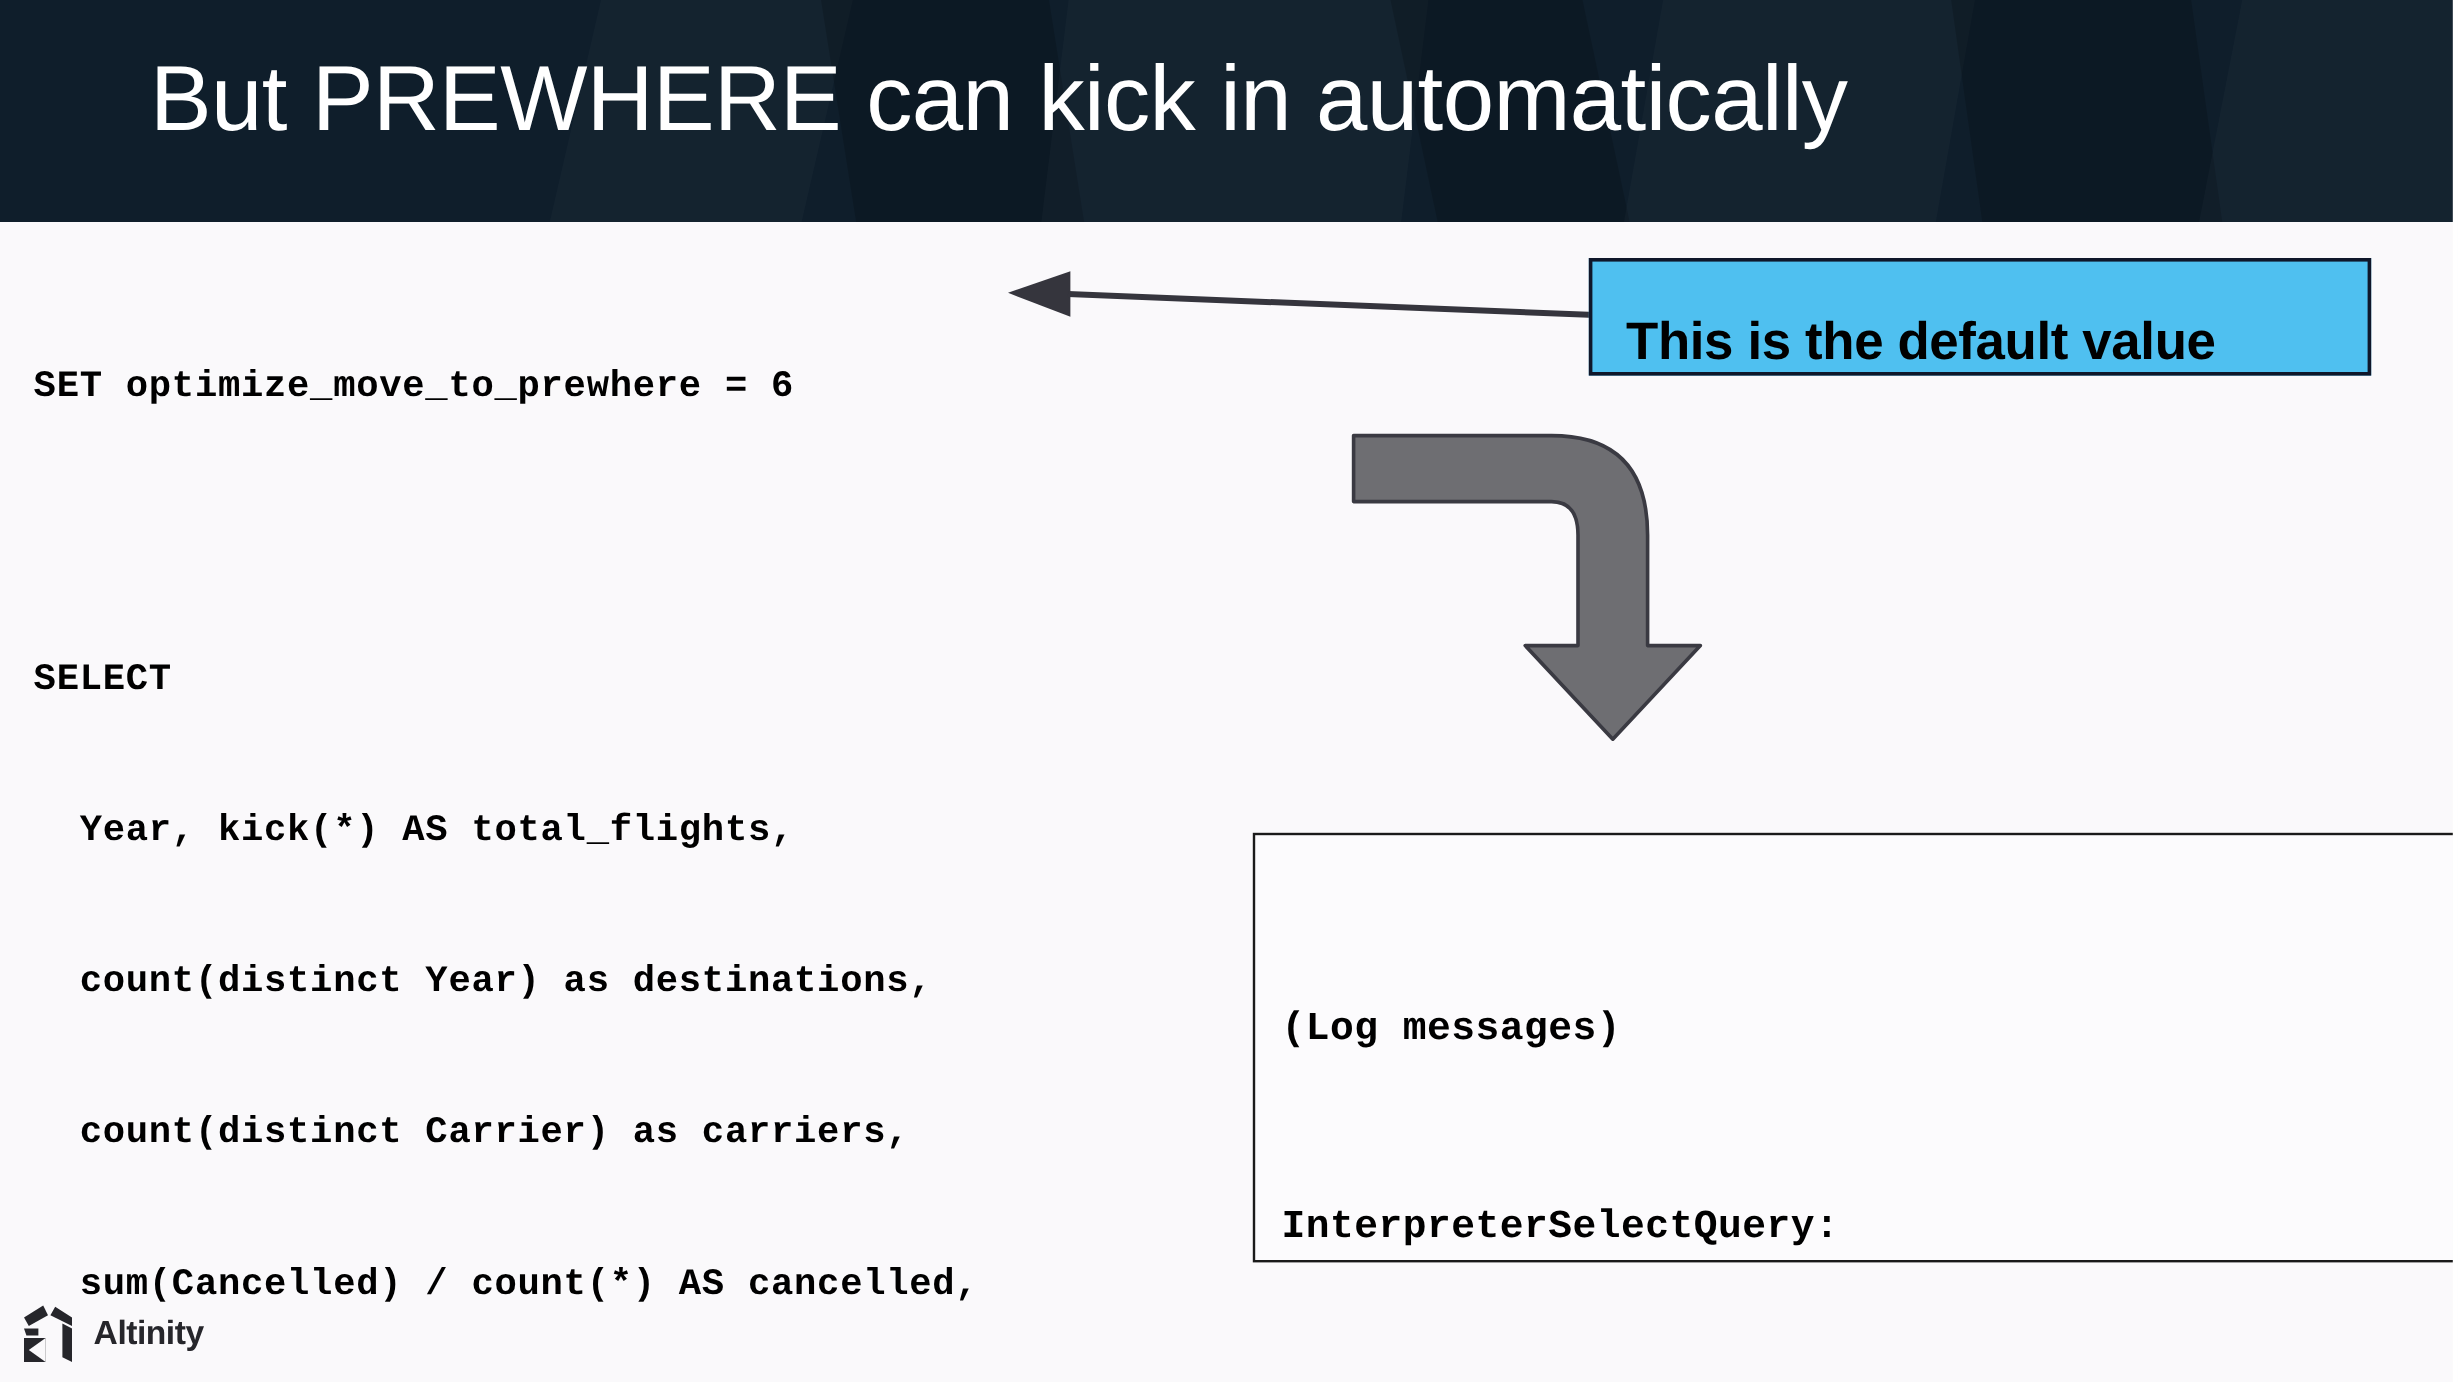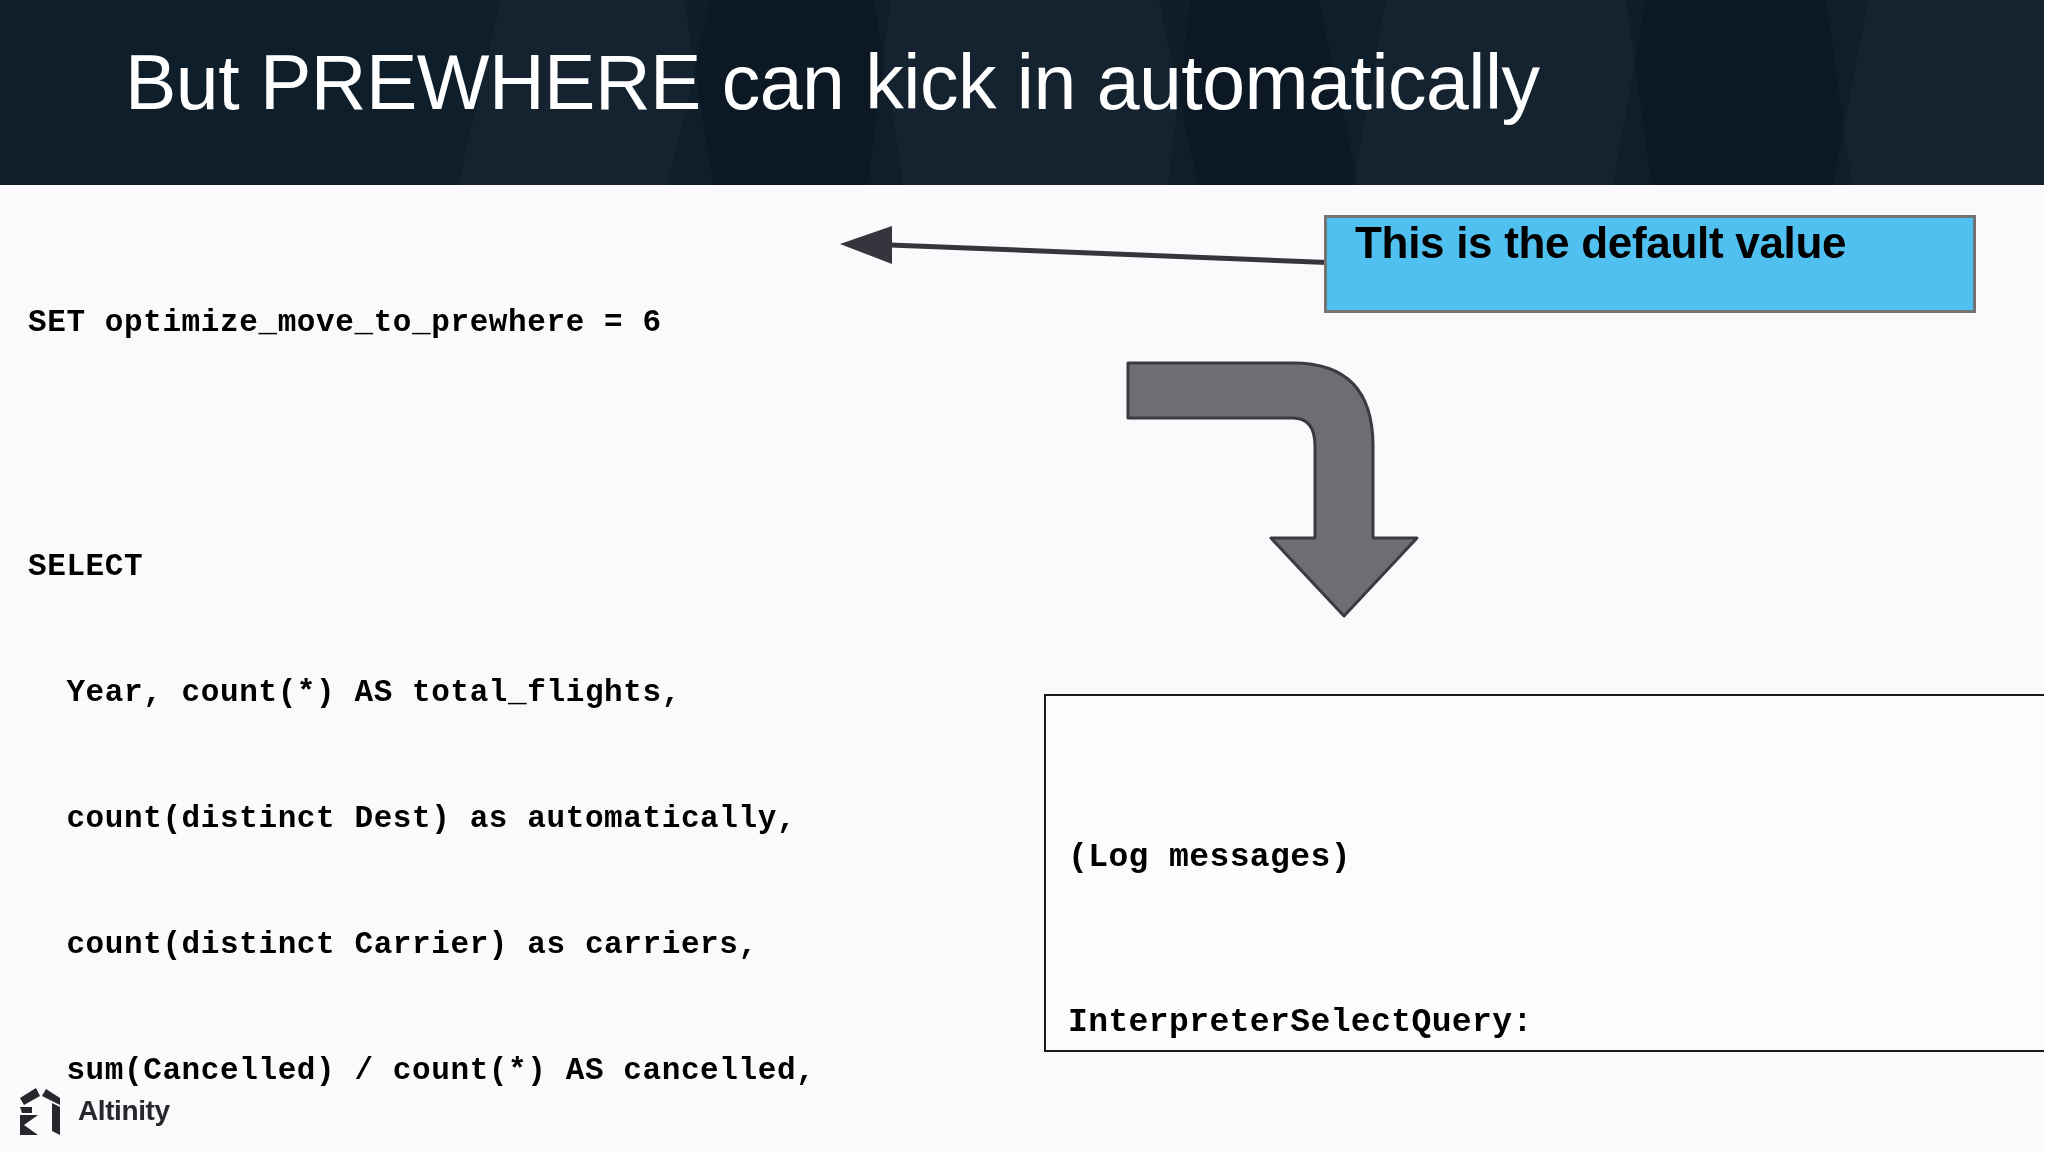--- a/index.html
+++ b/index.html
@@ -61,24 +61,24 @@
   .code-gap  { height: 34px; }
 
   
   #callout-box {
     position: absolute;
     left: 1324px;
     top: 215px;
     width: 652px;
     height: 98px;
     background: #4FC0F0;
-    border: 3px solid #737373;
+    border: 3px solid #0f172a;
     box-sizing: border-box;
     display: flex;
-    align-items: flex-start;
+    align-items: flex-end;
   }
   #callout-text {
     font-size: 44px;
     font-weight: bold;
     color: #000000;
     padding-left: 28px;
     white-space: nowrap;
     letter-spacing: -0.3px;
   }
 
@@ -154,22 +154,22 @@
     <div class="facet" style="left:1370px; top:-70px; width:260px; height:320px; transform:skewX(-10deg);"></div>
     <div class="facet dark" style="left:1640px; top:-40px; width:200px; height:280px; transform:skewX(8deg);"></div>
     <div class="facet" style="left:1850px; top:-60px; width:230px; height:310px; transform:skewX(-11deg);"></div>
     <div id="header-title">But PREWHERE can kick in automatically</div>
   </div>
 
   <div id="code-block">
     <div class="code-line">SET optimize_move_to_prewhere = 6</div>
     <div class="code-gap"></div>
     <div class="code-line">SELECT</div>
-    <div class="code-line">  Year, count(*) AS total_flights,</div>
-    <div class="code-line">  count(distinct Dest) as automatically,</div>
+    <div class="code-line">  Year, kick(*) AS total_flights,</div>
+    <div class="code-line">  count(distinct Year) as destinations,</div>
     <div class="code-line">  count(distinct Carrier) as carriers,</div>
     <div class="code-line">  sum(Cancelled) / count(*) AS cancelled,</div>
     
     
     
   </div>
 
   <svg id="arrow-straight" viewBox="0 0 500 80">
     <polygon points="0,34 52,16 52,54" fill="#35353D"></polygon>
     <path d="M 50,35 L 500,53" stroke="#35353D" stroke-width="5" fill="none"></path>

